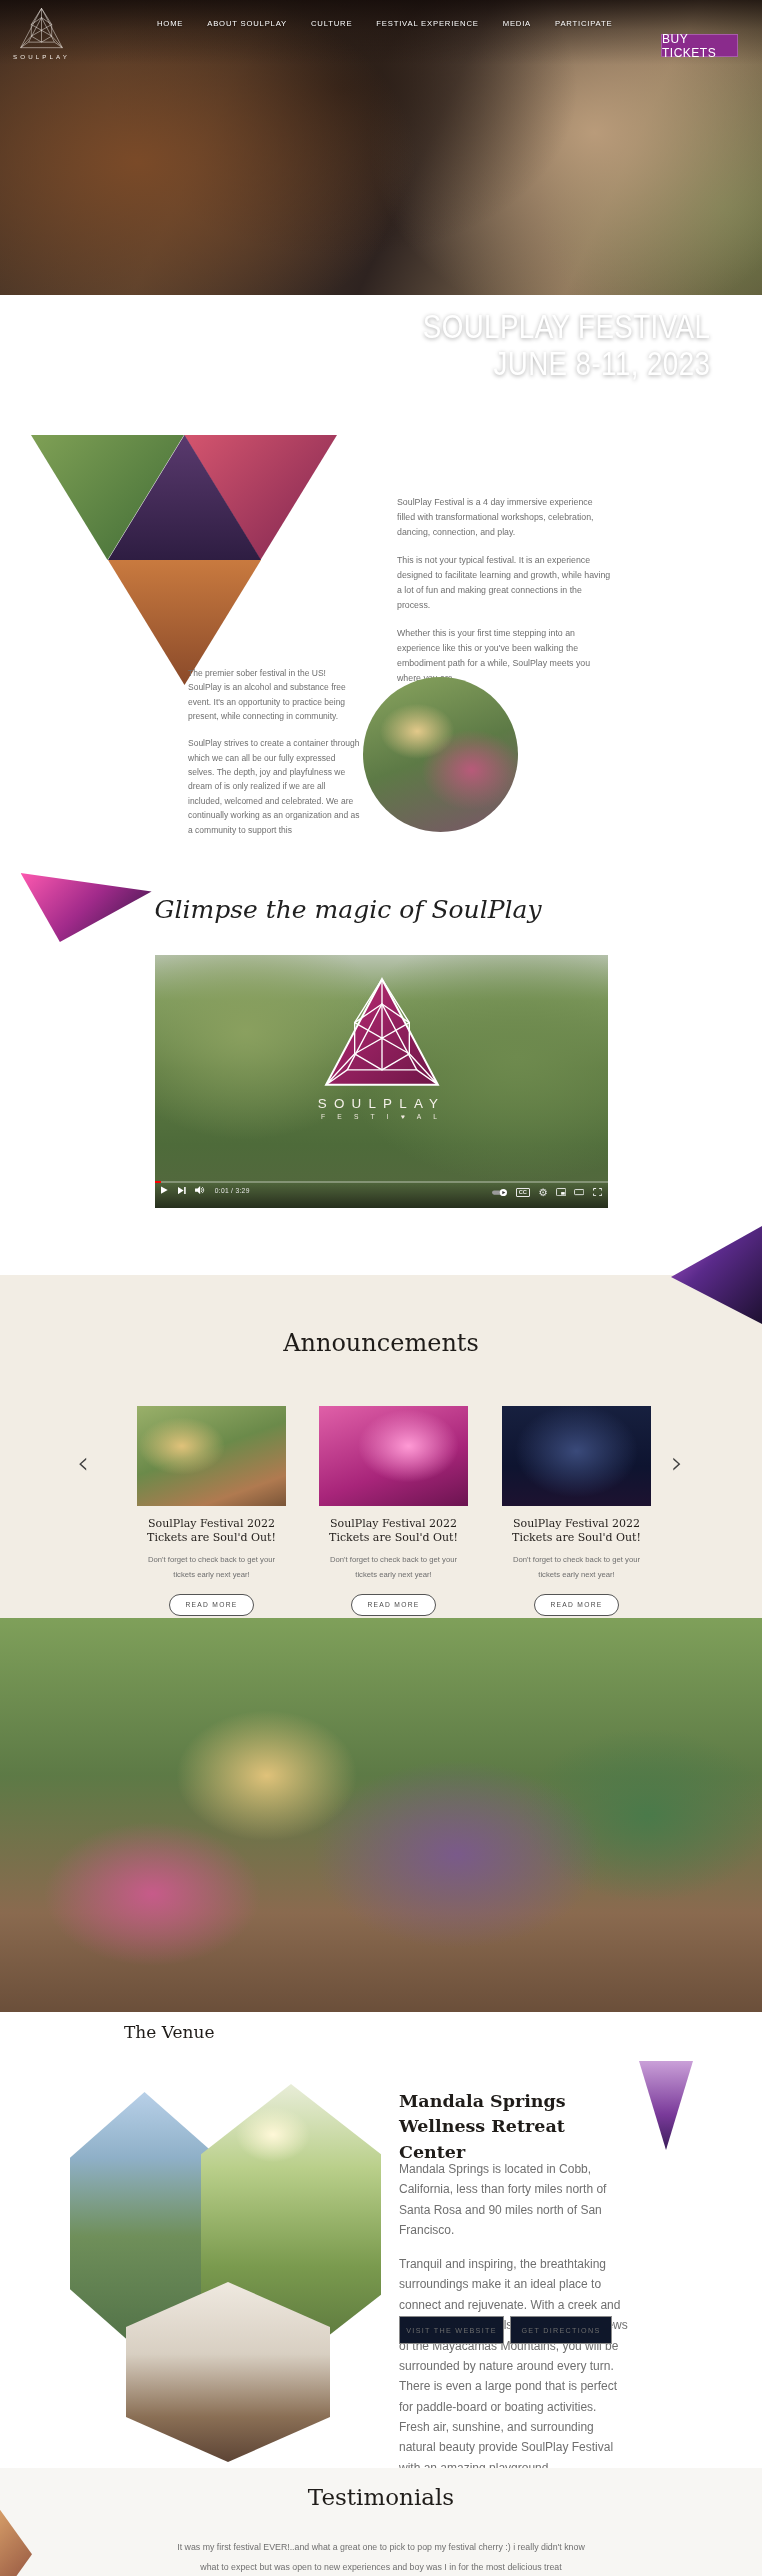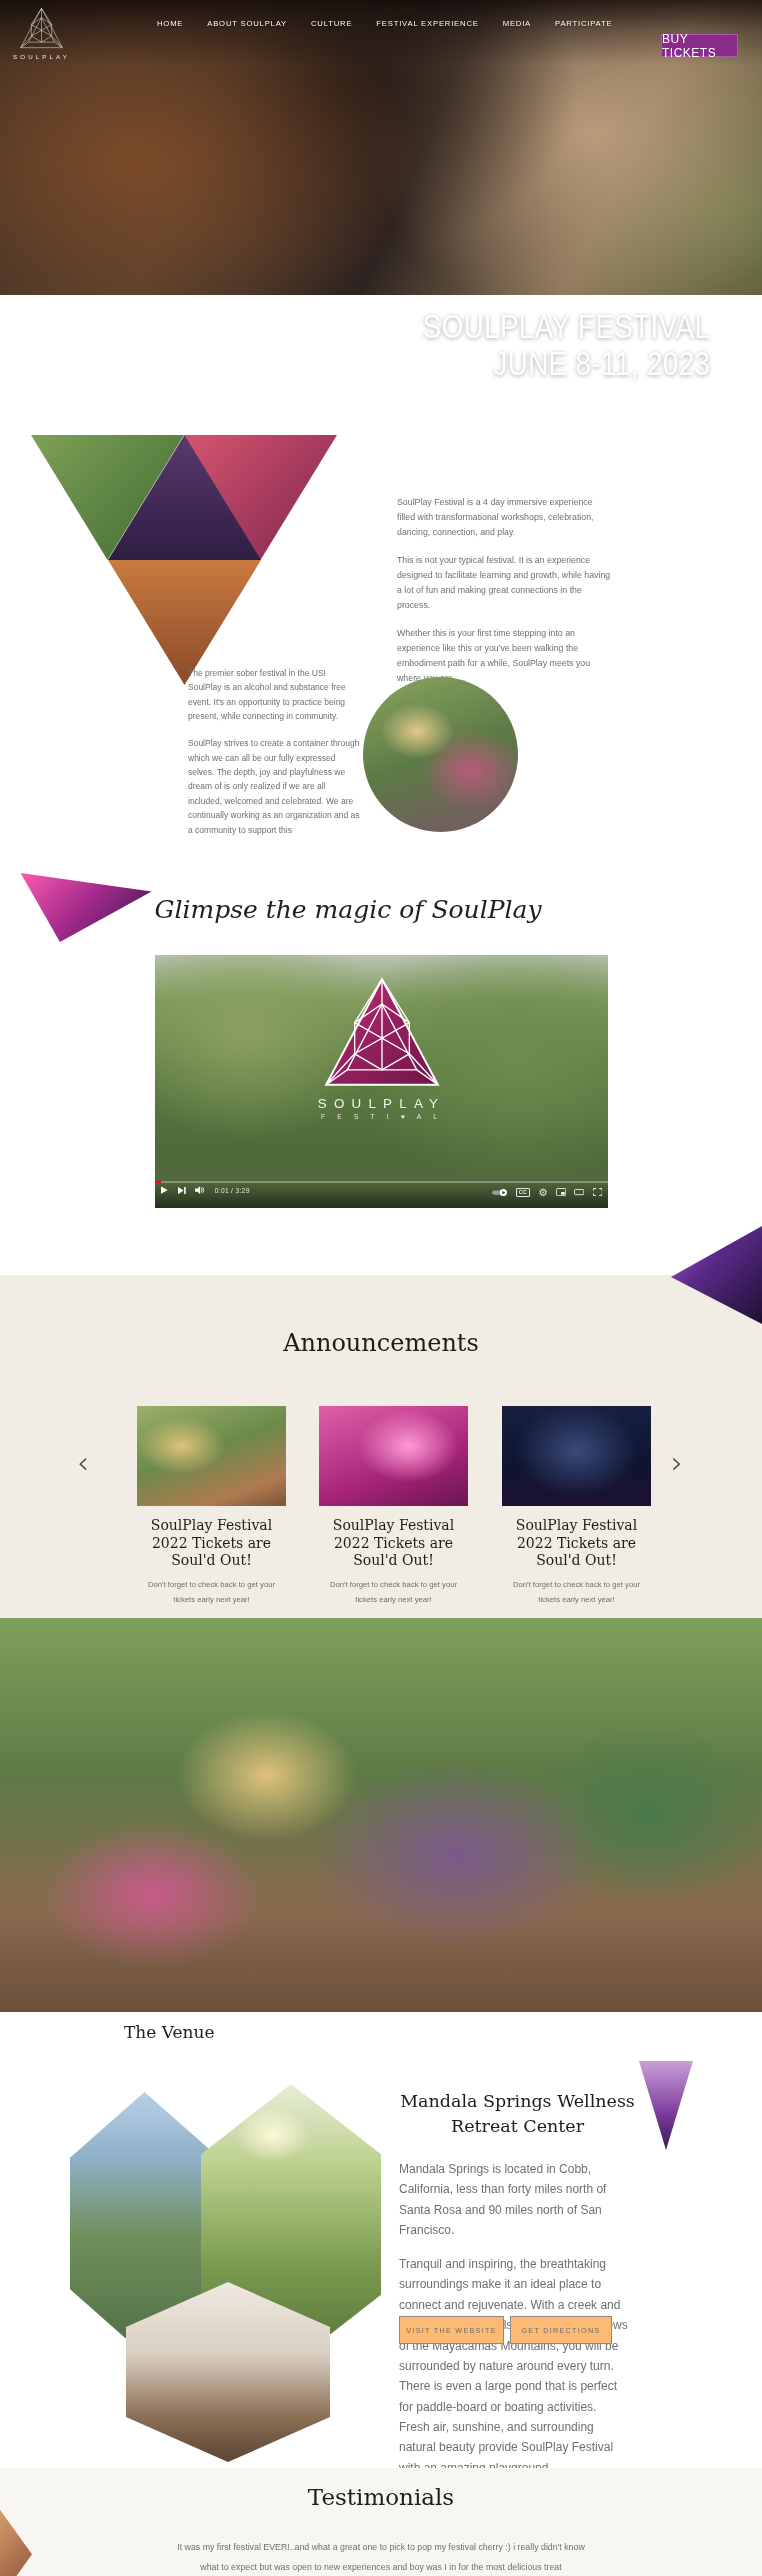--- a/index.html
+++ b/index.html
@@ -66,40 +66,40 @@
   #announce{left:0;top:1275px;width:762px;height:343px;background:#f2ede4;}
   #announce-heading{left:0;top:1329px;width:762px;text-align:center;font-size:24px;}
   .card{position:absolute;top:1406px;width:149px;text-align:center;}
   .card-img{width:149px;height:100px;}
   .img1{background:radial-gradient(62px 41px at 30% 40%, #e0c27a, transparent 70%),
         linear-gradient(160deg,#9ab06a 0%,#6b8a4a 45%,#b07a50 80%,#7a5538 100%);}
   .img2{background:radial-gradient(72px 52px at 60% 40%, #ff9ad5, transparent 70%),
         linear-gradient(160deg,#e060a8 0%,#a8257a 60%,#6b1450 100%);}
   .img3{background:radial-gradient(82px 62px at 50% 45%, #3a4a7a, transparent 75%),
         linear-gradient(180deg,#17203f 0%,#0e1430 60%,#1d1230 100%);}
-  .card-title{font-family:"DejaVu Serif",serif;font-size:14px;line-height:1.25;color:#211d1a;margin-top:11.3px;}
+  .card-title{font-family:"DejaVu Serif",serif;font-size:11px;line-height:1.25;color:#211d1a;margin-top:11.3px;}
   .card-body{color:#6f6f6f;font-size:7.7px;line-height:1.9;margin-top:8.2px;}
   .read-more{display:inline-block;margin-top:11.3px;padding:6.7px 15.5px;border:0.5px solid #555;
     border-radius:13.4px;background:#fff;color:#4a4a4a;font-size:6.7px;letter-spacing:1.3px;cursor:pointer;}
   .car-arrow{position:absolute;top:1448px;font-size:30px;color:#3f3f3f;font-weight:100;cursor:pointer;
     font-family:"DejaVu Sans",sans-serif;line-height:1;}
   
   #photo1{left:0;top:1618px;width:762px;height:394px;background:
       radial-gradient(155px 103px at 20% 70%, #c75b8a, transparent 70%),
       radial-gradient(129px 93px at 35% 40%, #e0c27a, transparent 70%),
       radial-gradient(206px 134px at 60% 60%, #7a5a8a, transparent 70%),
       radial-gradient(180px 124px at 85% 50%, #4a7a4a, transparent 70%),
       linear-gradient(180deg,#7fa05a 0%,#5d7a46 40%,#8a6a4f 75%,#6b4f3a 100%);}
   
   #venue-label{left:124px;top:2022px;font-size:17px;}
   .hex{position:absolute;clip-path:polygon(50% 0,100% 25%,100% 75%,50% 100%,0 75%,0 25%);}
   #venue-name{left:399px;top:2089px;width:237px;font-size:17.5px;line-height:1.45;}
   #venue-copy{left:399px;top:2159px;width:229px;font-size:12px;}
   #venue-copy p{margin:0 0 13.4px 0;}
-  .venue-btn{position:absolute;top:2316px;height:26px;border:0.5px solid #8a8a8a;background:#fdba74;
+  .venue-btn{position:absolute;top:2316px;height:26px;border:0.5px solid #8a8a8a;background:#0f172a;
     color:#6d6d6d;font-size:7.2px;letter-spacing:1.3px;display:flex;align-items:center;
     justify-content:center;cursor:pointer;}
   
   #testi{left:0;top:2468px;width:762px;height:348px;background:#f7f6f3;}
   #testi-heading{left:0;top:2484px;width:762px;text-align:center;font-size:23px;}
   #testi-quote{left:175px;top:2537px;width:412px;text-align:center;color:#6f6f6f;
     font-size:8.8px;line-height:2.3;}
 </style>
 </head>
 <body>
@@ -254,21 +254,21 @@
     <span class="read-more">READ MORE</span>
   </div>
 
   <div id="photo1" class="abs"></div>
 
   <h2 id="venue-label" class="abs serif" style="margin:0;font-weight:400;">The Venue</h2>
   <div class="hex" style="left:70px;top:2092px;width:149px;height:263px;background:linear-gradient(180deg,#b8d0e8 0%,#8fb0c8 25%,#6f8f5a 55%,#4f6f46 100%);"></div>
   <div class="hex" style="left:201px;top:2084px;width:180px;height:281px;background:radial-gradient(62px 46px at 40% 18%,#fff8d8,transparent 60%),linear-gradient(180deg,#e8edd8 0%,#b9cf8a 30%,#7a9a4e 65%,#55703a 100%);"></div>
   <div class="hex" style="left:126px;top:2282px;width:204px;height:180px;background:linear-gradient(180deg,#efe9e0 0%,#d8cfc2 40%,#8a6f55 75%,#5d4435 100%);"></div>
   <div class="tri" style="left:639px;top:2061px;width:54px;height:89px;clip-path:polygon(0 0,100% 0,50% 100%);background:linear-gradient(180deg,#caa0d8,#7a3a9a 60%,#3a1d5a);"></div>
-  <h3 id="venue-name" class="abs serif" style="margin:0;font-weight:400;text-align:center;">Mandala Springs Wellness Retreat Center</h3>
+  <h3 id="venue-name" class="abs serif" style="margin:0;font-weight:700;">Mandala Springs Wellness Retreat Center</h3>
   <div id="venue-copy" class="abs body-text">
     <p>Mandala Springs is located in Cobb, California, less than forty miles north of Santa Rosa and 90 miles north of San Francisco.</p>
     <p>Tranquil and inspiring, the breathtaking surroundings make it an ideal place to connect and rejuvenate. With a creek and miles of walking trails with expansive views of the Mayacamas Mountains, you will be surrounded by nature around every turn. There is even a large pond that is perfect for paddle-board or boating activities. Fresh air, sunshine, and surrounding natural beauty provide SoulPlay Festival with an amazing playground.</p>
   </div>
   <div class="venue-btn" style="left:399px;width:103px;">VISIT THE WEBSITE</div>
   <div class="venue-btn" style="left:510px;width:100px;">GET DIRECTIONS</div>
 
   <div id="testi" class="abs"></div>
   <div class="tri" style="left:0;top:2506px;width:32px;height:93px;clip-path:polygon(0 4%,100% 52%,0 100%);background:linear-gradient(135deg,#d8a06a,#8a4a3a);"></div>
 

